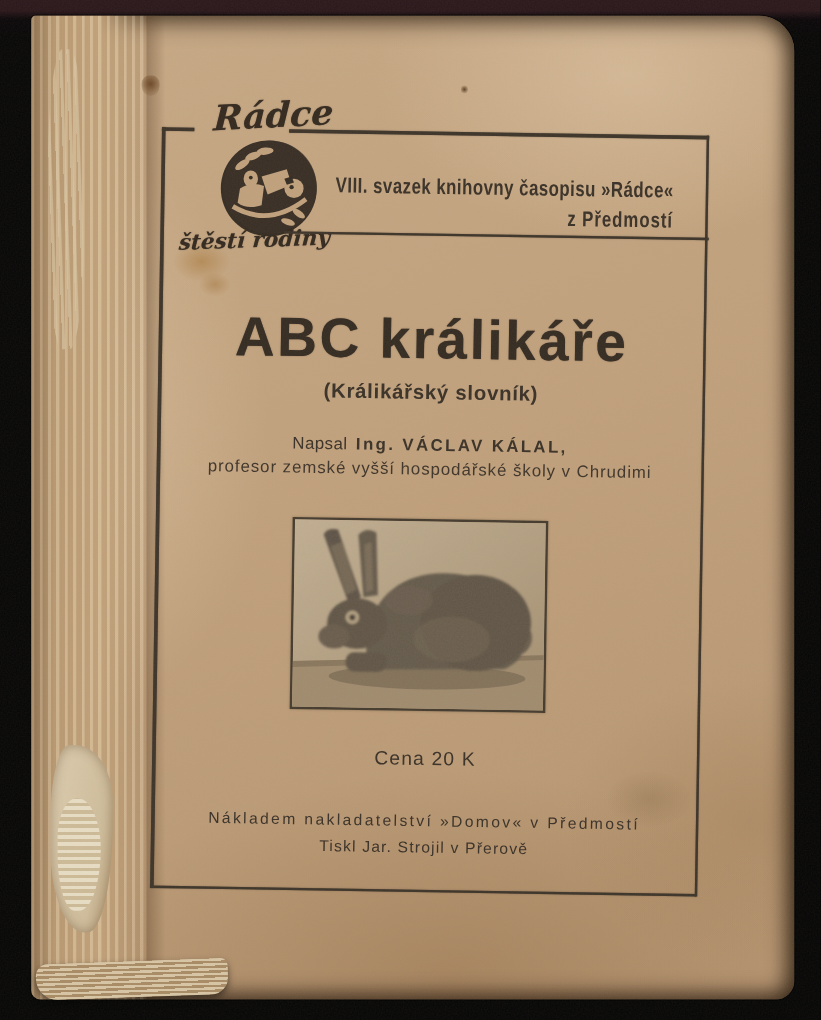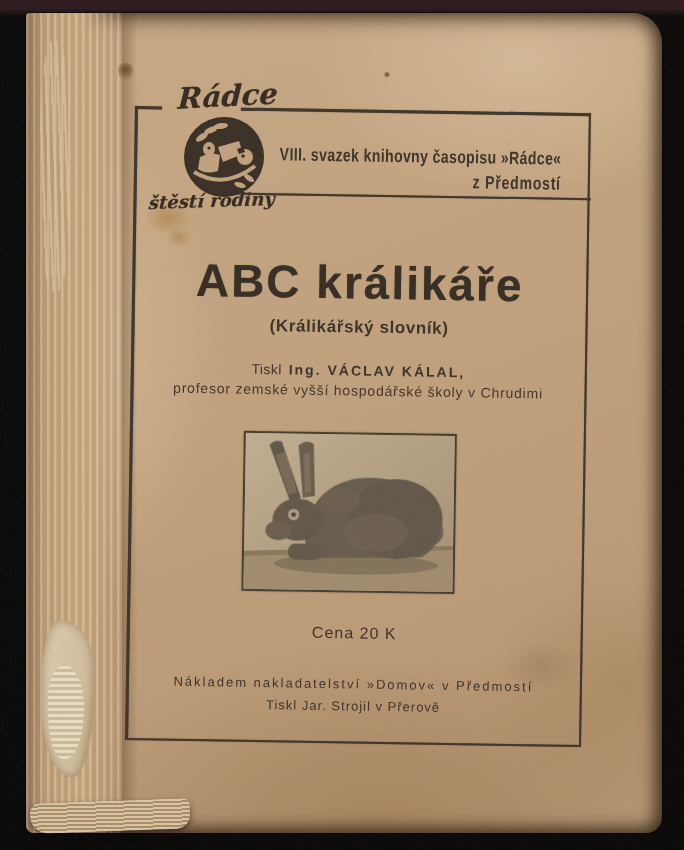--- a/index.html
+++ b/index.html
@@ -215,21 +215,21 @@
       <div class="rule b-bottom"></div>
       <div class="rule header-rule"></div>
 
       <div class="series-1">VIII. svazek knihovny časopisu »Rádce«</div>
       <div class="series-2">z Předmostí</div>
 
       <div class="title">ABC králikáře</div>
       <div class="subtitle">(Králikářský slovník)</div>
 
       <div class="byline-1">
-        <span class="prefix">Tiskl</span><span class="name">Ing. VÁCLAV KÁLAL,</span>
+        <span class="prefix">Napsal</span><span class="name">Ing. VÁCLAV KÁLAL,</span>
       </div>
       <div class="byline-2">profesor zemské vyšší hospodářské školy v Chrudimi</div>
 
       <div class="photo">
         <svg width="209" height="156" viewBox="0 0 209 156">
           <defs>
             <linearGradient id="pbg" x1="0" y1="0" x2="1" y2="1">
               <stop offset="0" stop-color="#c6b396"></stop>
               <stop offset=".55" stop-color="#b29d7f"></stop>
               <stop offset="1" stop-color="#a08a6b"></stop>

